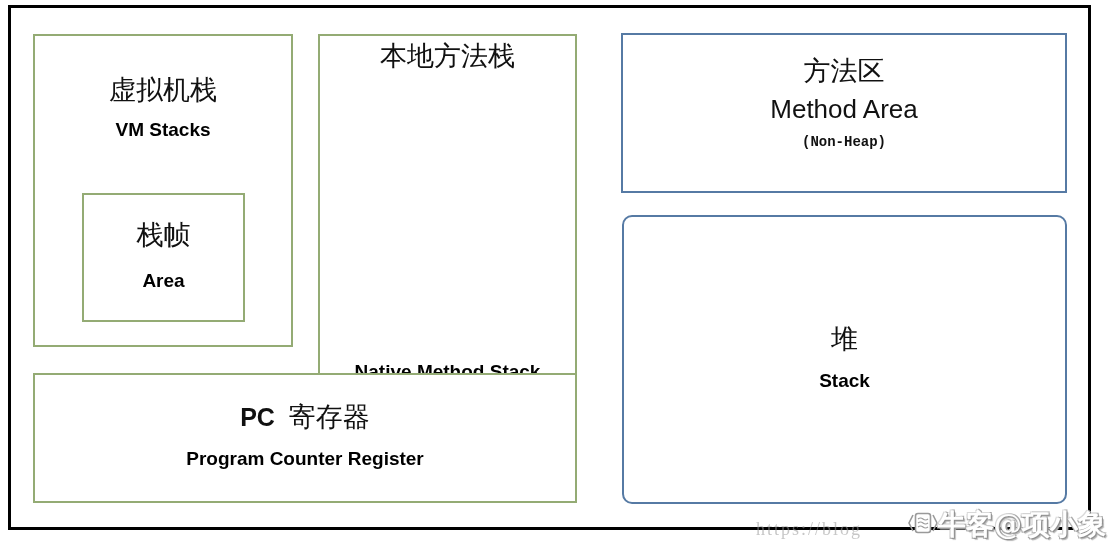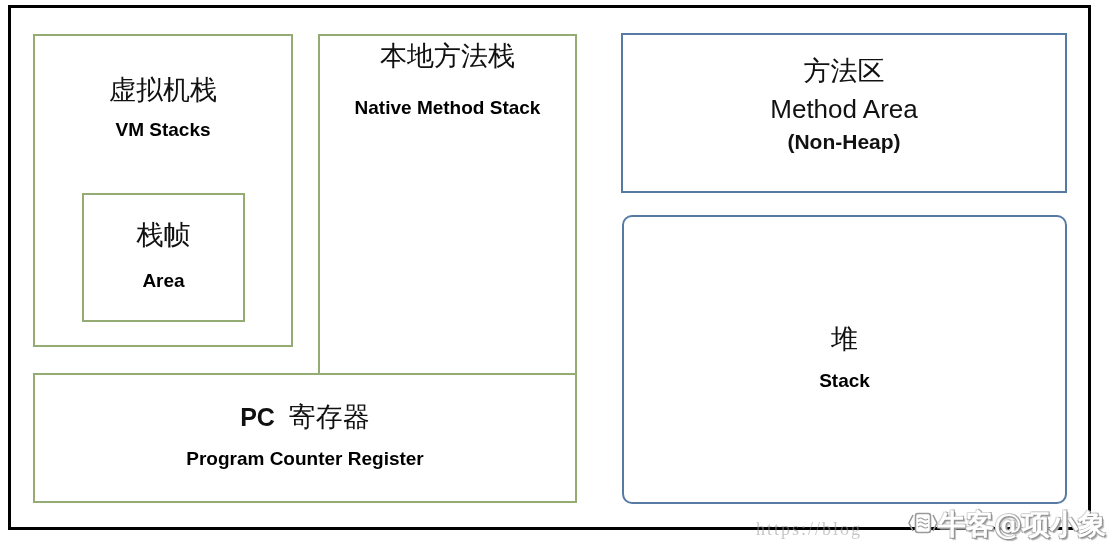--- a/index.html
+++ b/index.html
@@ -56,21 +56,21 @@
     left: 47px; top: 157px;
     width: 163px; height: 129px;
     display: flex; flex-direction: column;
     align-items: center; justify-content: center;
     gap: 6px;
     background: #ffffff;
   }
   .native-box {
     left: 318px; top: 34px;
     width: 259px; height: 360px;
-    justify-content: flex-start;
+    justify-content: space-between;
     gap: 12px;
   }
   .native-box .wrap-en { max-width: 200px; }
 
   .pc-box {
     left: 33px; top: 373px;
     width: 544px; height: 130px;
     justify-content: center;
   }
   .pc-line { display: flex; align-items: baseline; line-height: 42px; }
@@ -88,22 +88,22 @@
     justify-content: flex-start;
     padding-top: 16px;
   }
   .method-area-box .zh { line-height: 40px; }
   .method-area-box .en-med {
     font-family: Liberation Sans, sans-serif;
     font-weight: 500; font-size: 26px; color: #111;
     line-height: 36px;
   }
   .method-area-box .en-note {
-    font-family: Liberation Sans, sans-serif;
-    font-weight: 700; font-size: 21px; color: #111;
+    font-family: Liberation Mono, monospace;
+    font-weight: 700; font-size: 14px; color: #111;
     line-height: 30px;
   }
 
   .heap-box {
     left: 622px; top: 215px;
     width: 445px; height: 289px;
     border-radius: 10px;
     justify-content: center;
   }
   .heap-box .zh, .heap-box .en { line-height: 42px; }

